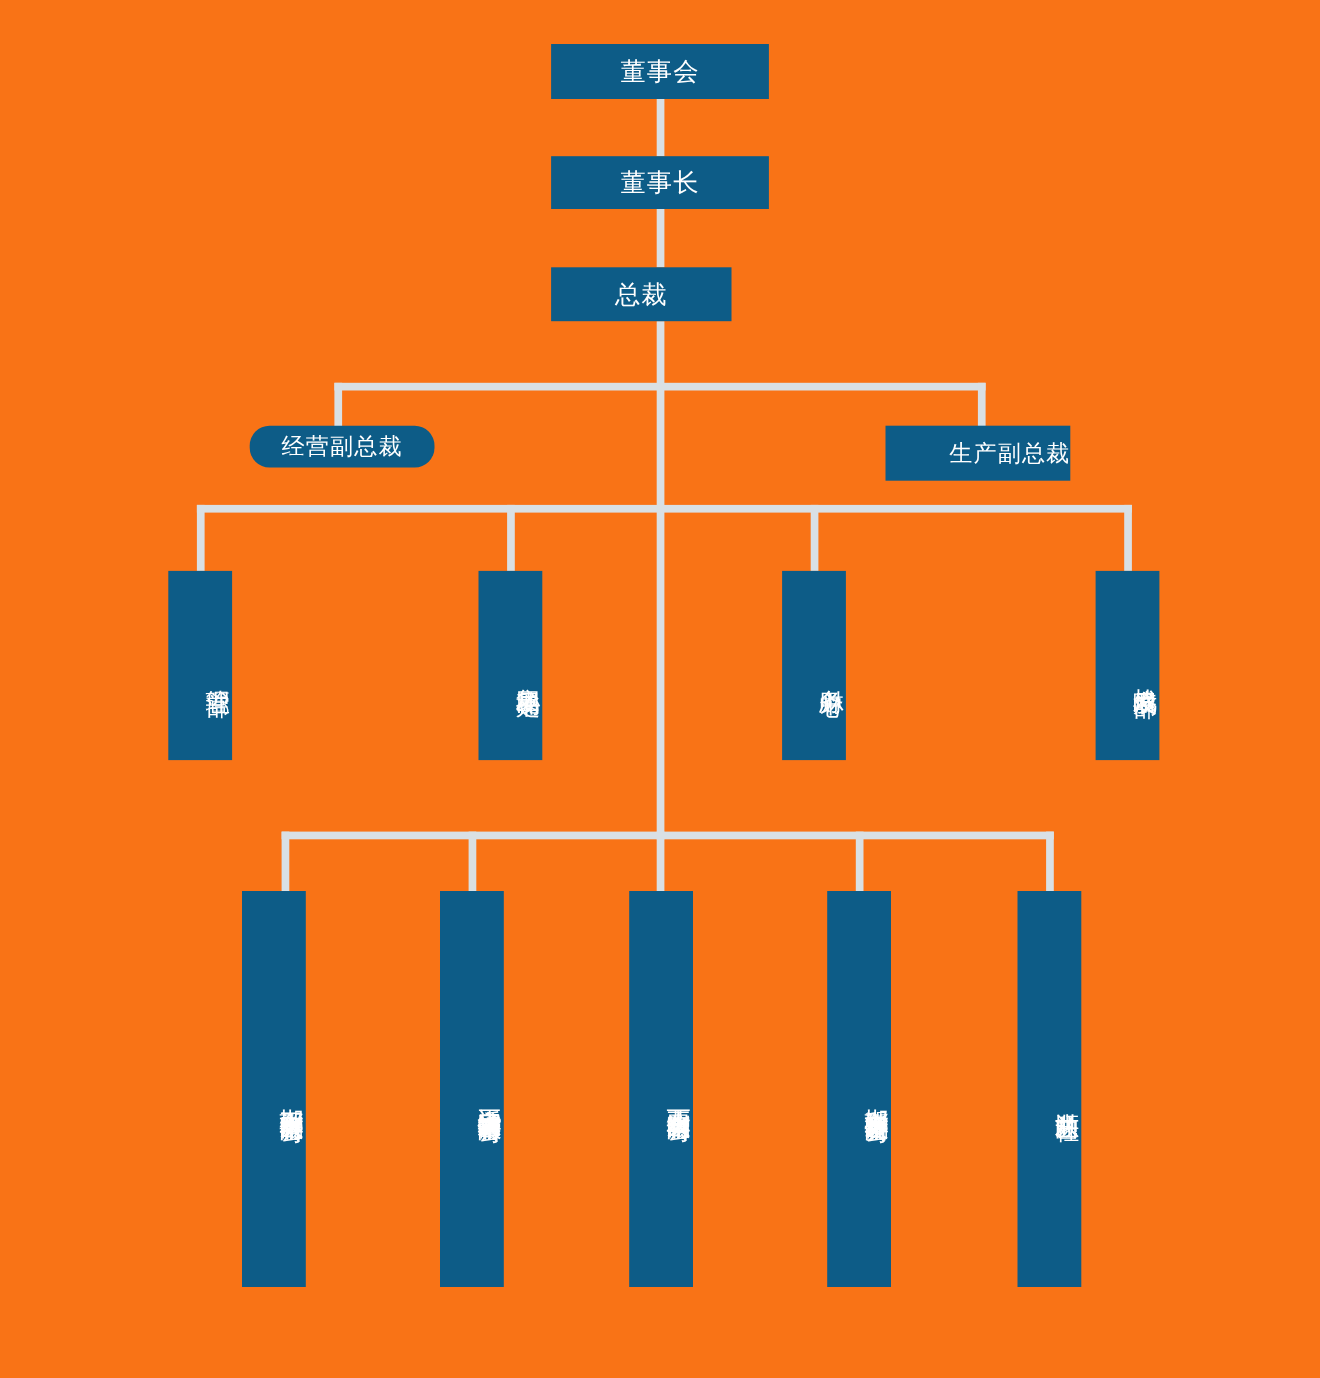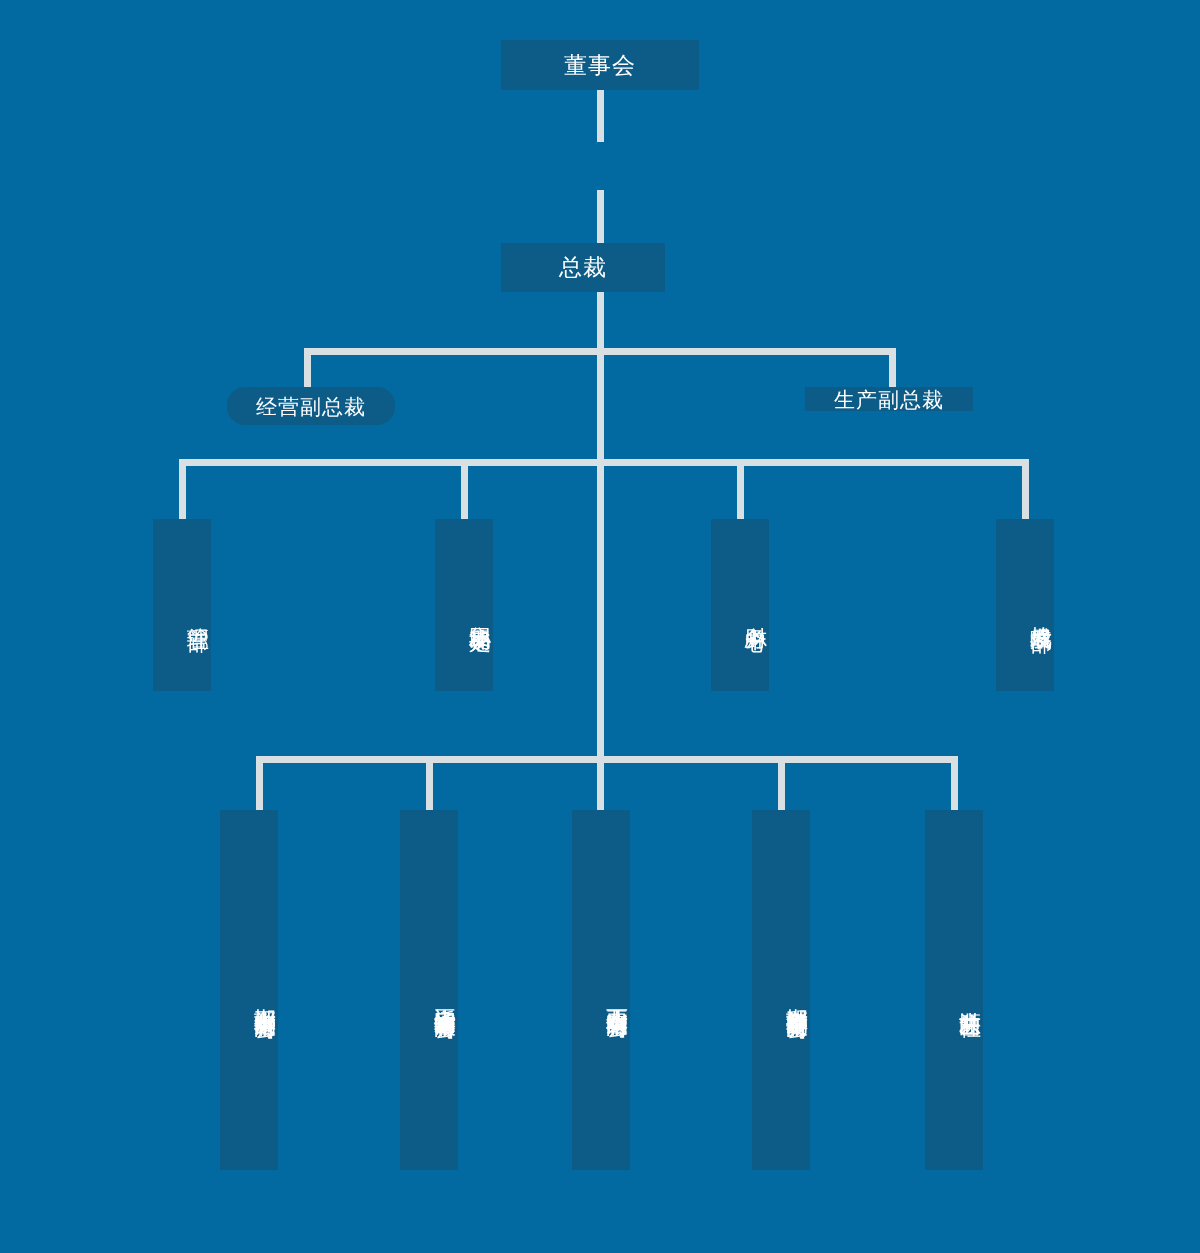--- a/index.html
+++ b/index.html
@@ -8,21 +8,21 @@
     padding: 0;
     background: #ffffff;
   }
   body {
     font-family: "Liberation Sans", "DejaVu Sans", sans-serif;
   }
   #chart-root {
     position: relative;
     width: 1200px;
     height: 1253px;
-    background: #0369a1;
+    background: #f97316;
     overflow: hidden;
   }
 
   
   .conn {
     position: absolute;
     background: #d9e0e4;
   }
   .conn-v { width: 7px; }
   .conn-h { height: 7px; }
@@ -88,29 +88,32 @@
   <div class="conn conn-v" style="left:256px; top:756px; height:54px;"></div>
   <div class="conn conn-v" style="left:426px; top:756px; height:54px;"></div>
   <div class="conn conn-v" style="left:597px; top:756px; height:54px;"></div>
   <div class="conn conn-v" style="left:778px; top:756px; height:54px;"></div>
   <div class="conn conn-v" style="left:951px; top:756px; height:54px;"></div>
 
   <div class="node node-h" style="left:501px; top:40px; width:198px; height:50px;">
     <span class="node-label">董事会</span>
   </div>
 
+  <div class="node node-h" style="left:501px; top:142px; width:198px; height:48px;">
+    <span class="node-label">董事长</span>
+  </div>
 
   <div class="node node-h" style="left:501px; top:243px; width:164px; height:49px;">
     <span class="node-label">总裁</span>
   </div>
 
   <div class="node node-h" style="left:227px; top:387px; width:168px; height:38px; font-size:21px;border-radius:18px;">
     <span class="node-label">经营副总裁</span>
   </div>
-  <div class="node node-h" style="left:805px; top:387px; width:168px; height:24px; font-size:21px;">
+  <div class="node node-h" style="left:805px; top:387px; width:168px; height:50px; font-size:21px;justify-content:flex-end;">
     <span class="node-label">生产副总裁</span>
   </div>
 
   <div class="node node-v" style="left:153px; top:519px; width:58px; height:172px;">
     <span class="node-label">管理部</span>
   </div>
   <div class="node node-v" style="left:435px; top:519px; width:58px; height:172px;">
     <span class="node-label">集团秘书处</span>
   </div>
   <div class="node node-v" style="left:711px; top:519px; width:58px; height:172px;">

